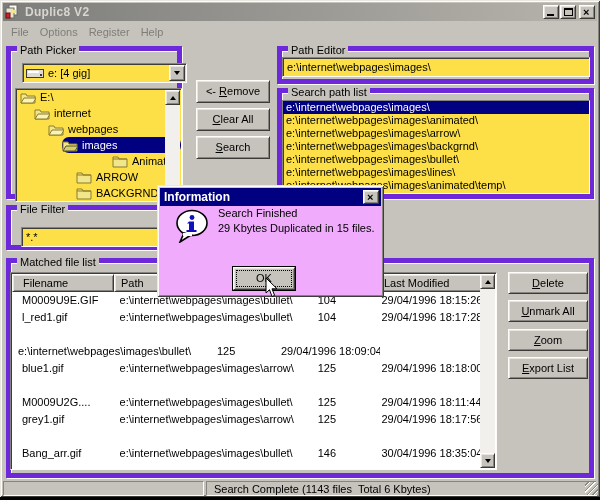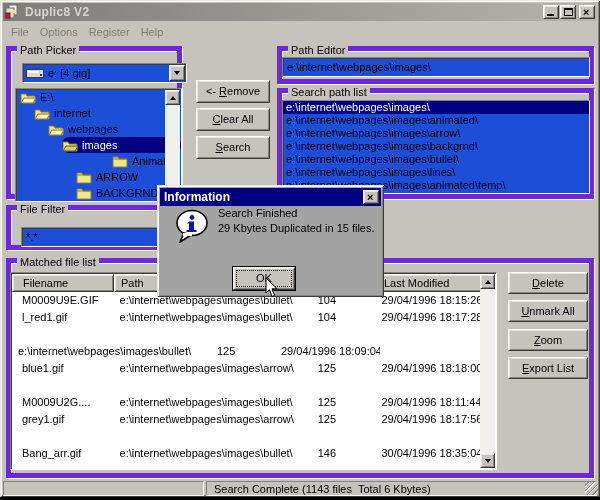--- a/index.html
+++ b/index.html
@@ -46,21 +46,21 @@
     position:absolute;
     border:5px solid #6d28d9;
     box-shadow: 1px 1px 0 #fdfcf9, inset 1px 1px 0 #fdfcf9;
   }
   .group-label {
     position:absolute; top:-7px; left:6px; background:#c6c3bd; padding:0 3px;
     white-space:nowrap;
   }
 
   .sunken {
-    background:#1d4ed8;
+    background:#fde047;
     border:1px solid; border-color:#868480 #fdfcf9 #fdfcf9 #868480;
     box-shadow: inset 1px 1px 0 #3f3d39;
   }
   .raised {
     background:#c6c3bd;
     border:1px solid; border-color:#fdfcf9 #3c3a36 #3c3a36 #fdfcf9;
     box-shadow: inset 1px 1px 0 #e8e5e0, inset -1px -1px 0 #868480;
   }
   .btn { text-align:center; cursor:default; }
   .ul { text-decoration:underline; }
@@ -116,21 +116,21 @@
   #status-left { left:3px; width:201px; }
   #status-right { left:206px; width:391px; padding-left:7px; white-space:pre; }
   #grip {
     position:absolute; right:2px; bottom:2px; width:13px; height:13px;
     background:repeating-linear-gradient(135deg,#c6c3bd 0 2px,#8a8882 2px 3px,#fdfcf9 3px 4px);
   }
 
   
   #dialog {
     position:absolute; left:157px; top:185px; width:227px; height:112px;
-    background:#a3a3a3; z-index:10;
+    background:#f0abfc; z-index:10;
     box-shadow: inset 1px 1px 0 #e9e7e2, inset -1px -1px 0 #3f3d39,
                 inset 2px 2px 0 #fdfcf9, inset -2px -2px 0 #86847e;
   }
   #dialog-titlebar {
     position:absolute; left:3px; top:3px; right:3px; height:18px;
     background:linear-gradient(90deg,#000080,#000080);
     display:flex; align-items:center;
   }
   #dialog-title { color:#fff; font-weight:bold; font-size:12px; margin-left:4px; }
   #dialog-close { position:absolute; right:2px; top:2px; }

